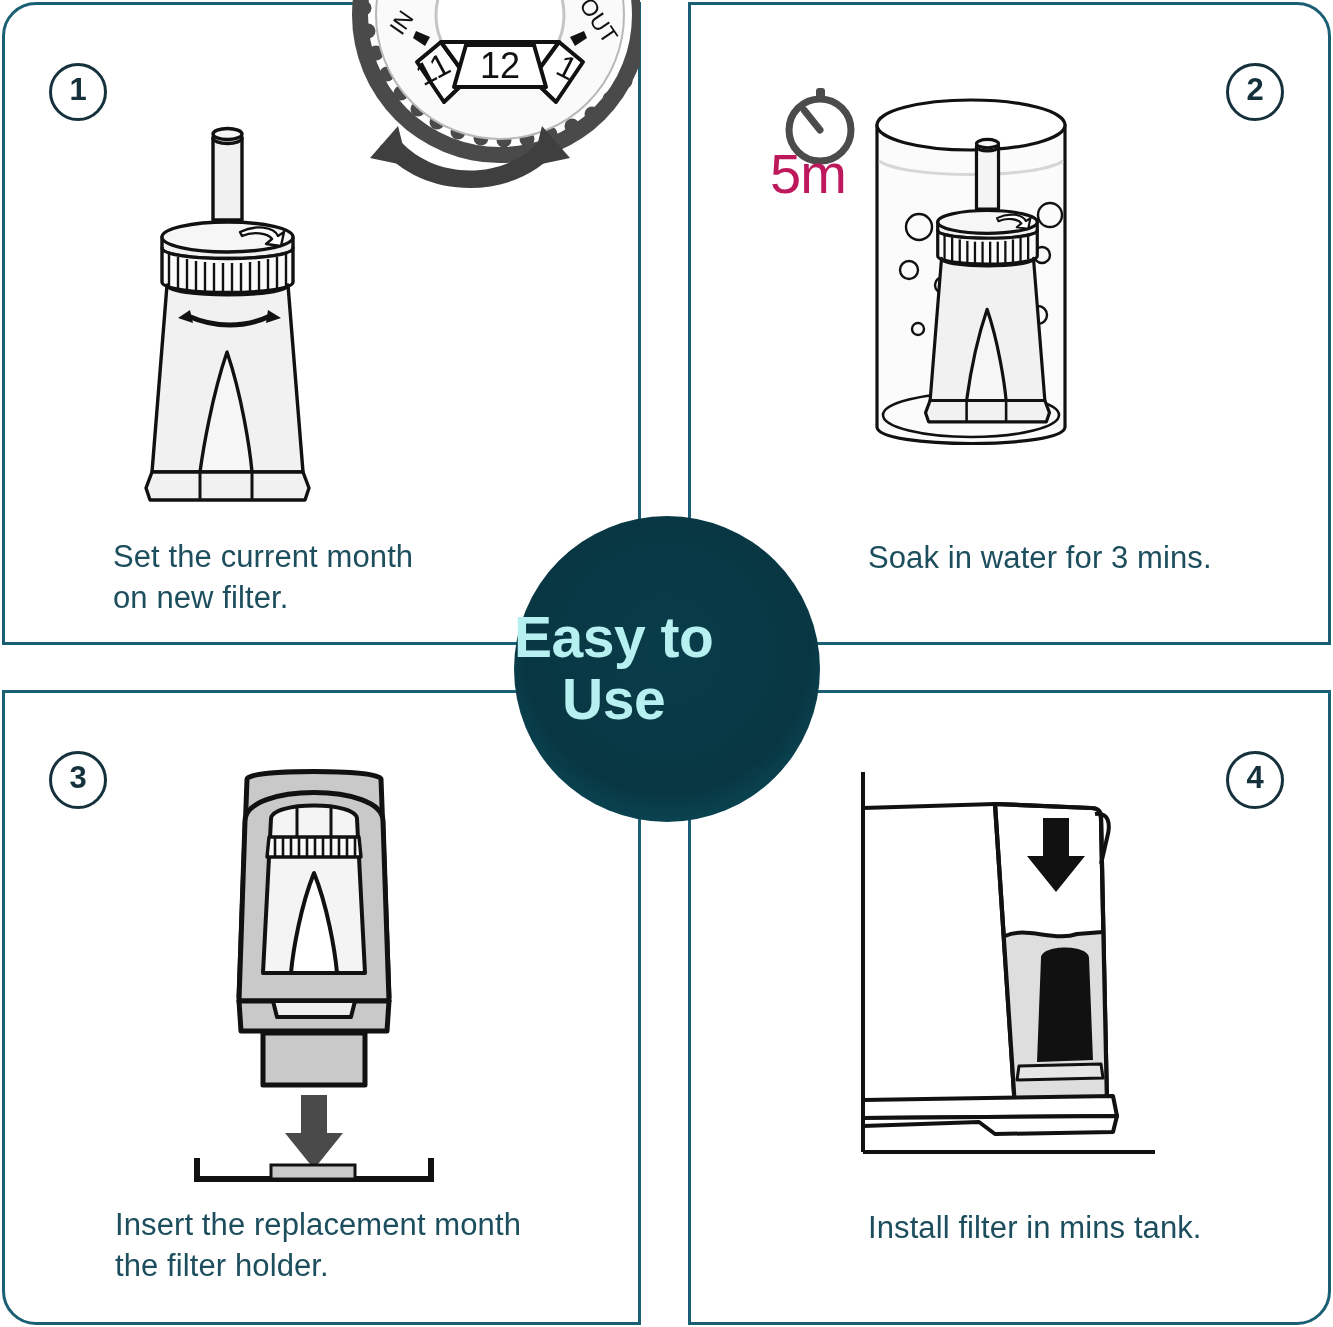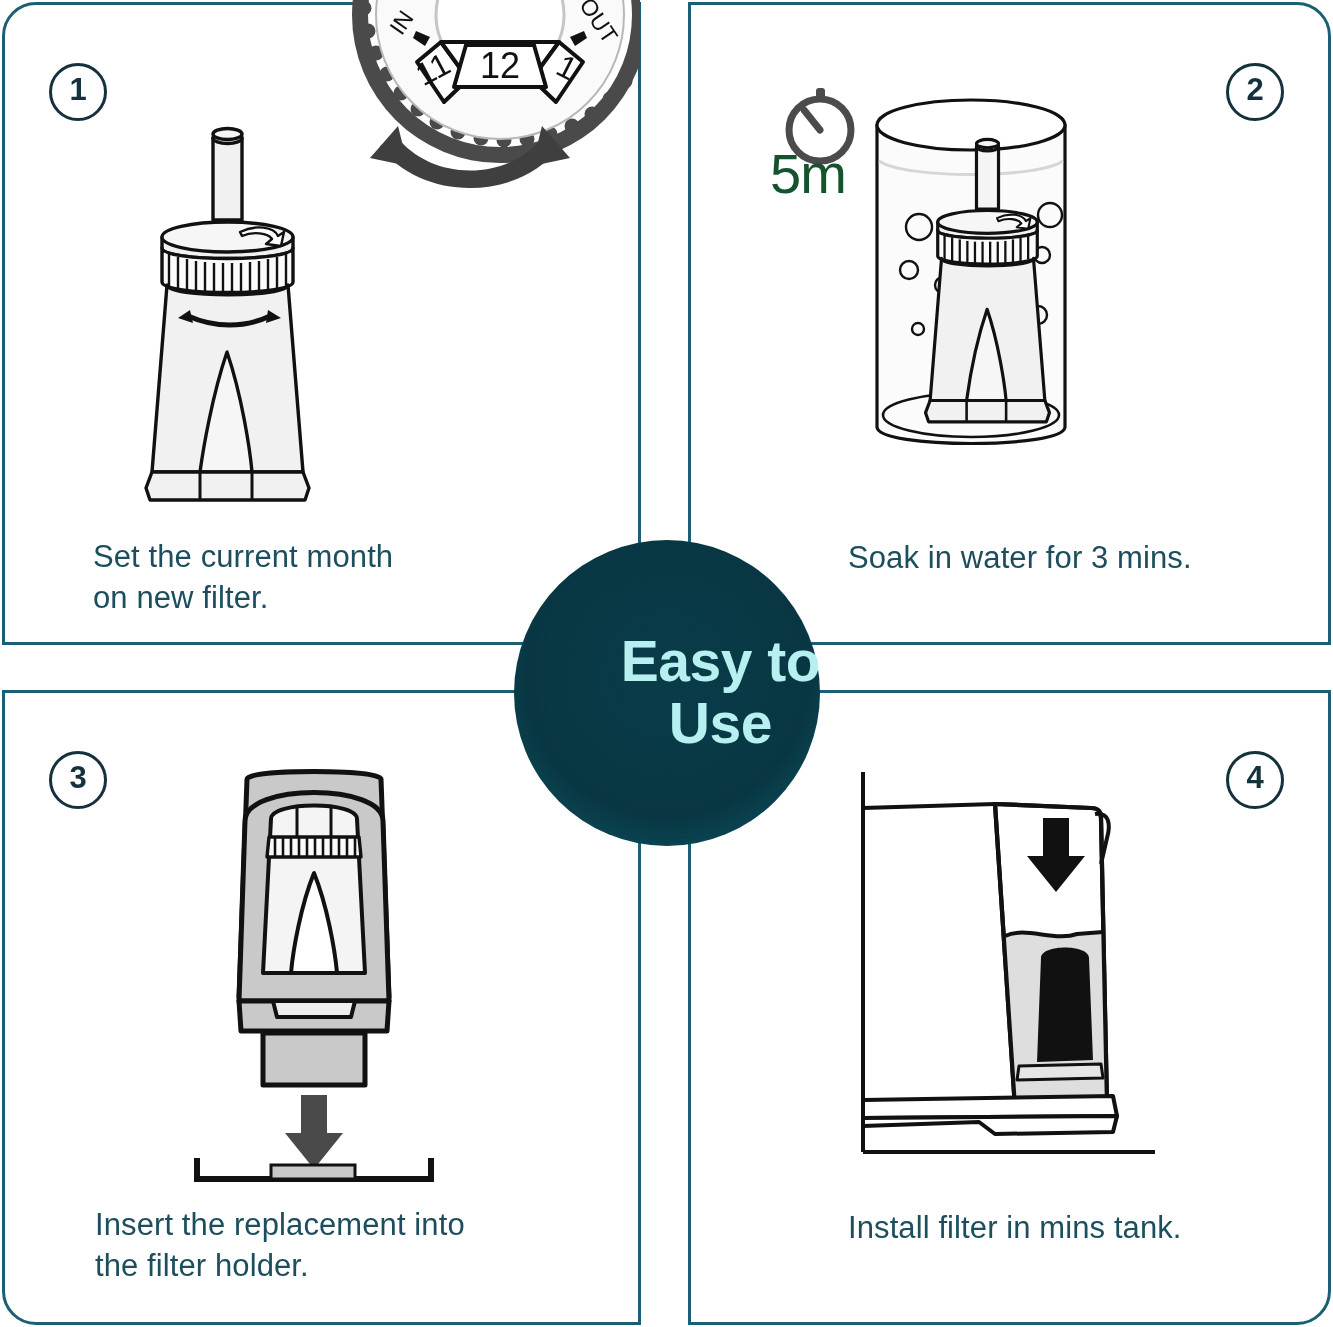--- a/index.html
+++ b/index.html
@@ -53,62 +53,63 @@
 
   
   .caption {
     position: absolute;
     color: #1c4e5d;
     font-size: 31px;
     line-height: 1.32;
     font-weight: 400;
     letter-spacing: 0.1px;
     white-space: pre-line;
+    margin-left: 20px;
   }
   .cap-1 { left: 90px;  top: 534px; }
 
   
   .art { position: absolute; }
   .art svg { display: block; }
 
   .art-1 { left: 110px; top: -10px; }
   .art-2 { left: 755px; top: 75px; }
   .art-3 { left: 175px; top: 765px; }
   .art-4 { left: 855px; top: 760px; }
 
   
   .center-badge {
     position: absolute;
     left: 514px;
-    top: 540px;
+    top: 516px;
     width: 306px;
     height: 306px;
     border-radius: 50%;
     background: radial-gradient(circle at 50% 44%, #093c49 0%, #083743 62%, #0e5463 93%, #1b6d7d 100%);
     display: flex;
     align-items: center;
-    justify-content: flex-end;
+    justify-content: flex-start;
     z-index: 30;
   }
   .center-badge-text {
     color: #b6f0f0;
     font-size: 57px;
     font-weight: 700;
     line-height: 1.08;
     text-align: center;
     letter-spacing: -0.5px;
     white-space: pre-line;
   }
 
   
   .timer-label {
     position: absolute;
     left: 770px;
     top: 146px;
-    color: #14532d;
+    color: #be185d;
     font-size: 56px;
     font-weight: 400;
     line-height: 1;
     letter-spacing: -1px;
   }
 </style>
 </head>
 <body>
 
 <div id="page">
@@ -312,21 +313,21 @@
         <path d="M87 232 C72 276, 63 330, 60 352 L112 352 C110 330, 102 276, 87 232 Z" fill="#f6f6f6"></path>
         <path d="M12 352 L6 368 L10 380 L165 380 L169 368 L163 352 Z" fill="#f1f1f1"></path>
         <line x1="60" y1="352" x2="60" y2="380" stroke="#111111" stroke-width="3.4"></line>
         <line x1="112" y1="352" x2="112" y2="380" stroke="#111111" stroke-width="3.4"></line>
       </g>
     </svg>
   </div>
 
   <div class="panel panel-3">
     <div class="step-badge badge-tl">3</div>
-    <div class="caption" style="left:90px; top:512px;">Insert the replacement into
+    <div class="caption" style="left:90px; top:512px;">Insert the replacement month
 the filter holder.</div>
   </div>
 
   <div class="art art-3">
     <svg width="300" height="420" viewBox="0 0 300 420" fill="none">
 
       <g stroke="#111111" stroke-width="5" stroke-linejoin="round">
         <path d="M72 14 C72 4, 206 4, 206 14 L214 232 L206 252 L72 252 L64 232 Z" fill="#c9c9c9" transform="translate(0,0)"></path>
 
         <path d="M70 56 C70 18, 208 18, 208 56 L214 236 L64 236 Z" fill="#c9c9c9"></path>

